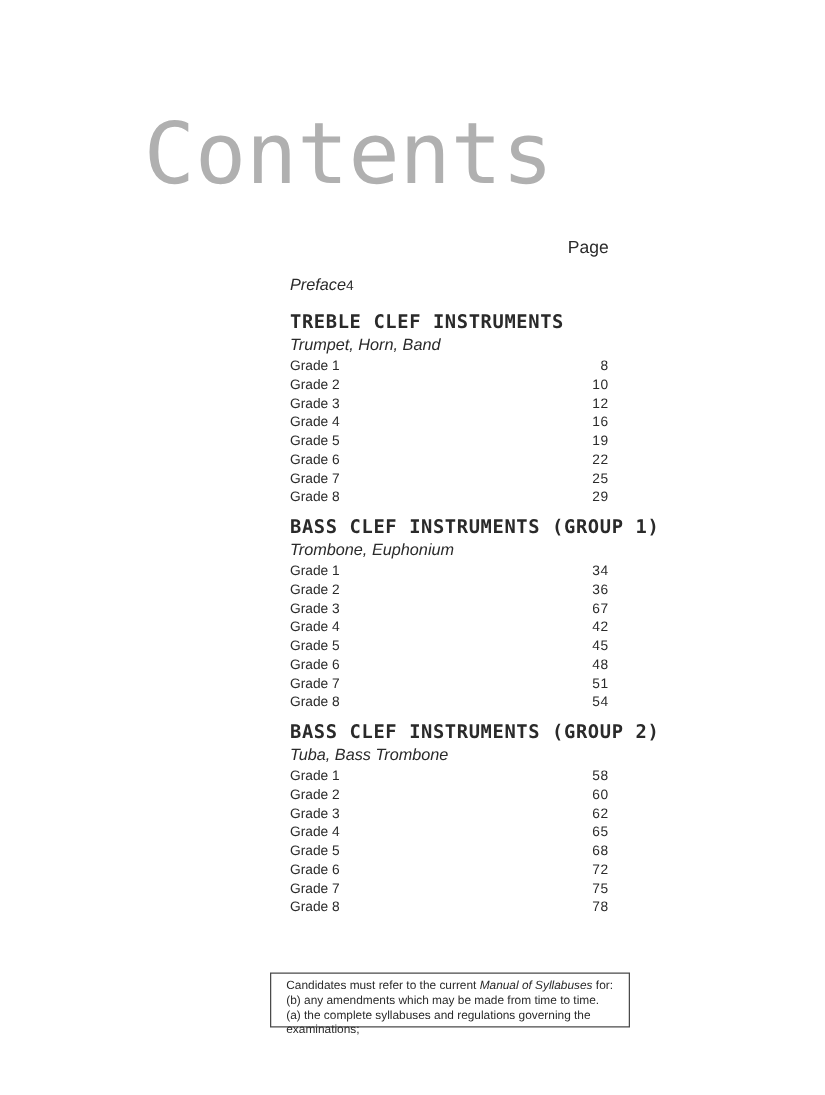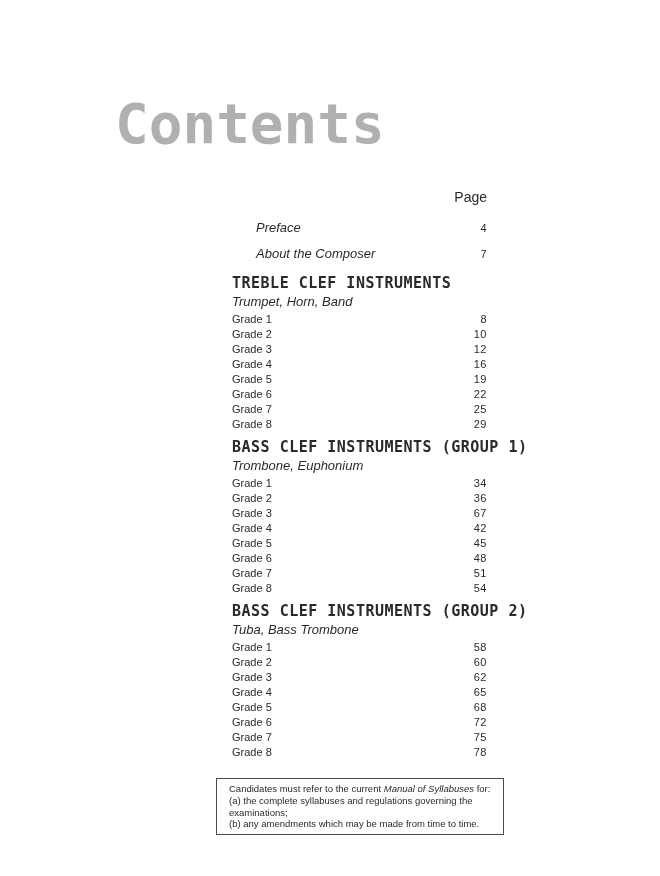--- a/index.html
+++ b/index.html
@@ -20,46 +20,44 @@
   .page {
     position: absolute;
     inset: 0;
     background: #ffffff;
   }
   .title {
     position: absolute;
     left: 115px;
     top: 84px;
     font-family: "DejaVu Sans Mono", monospace;
-    font-weight: bold;
-    font-size: 56px;
+    font-weight: normal;
+    font-size: 68px;
     line-height: 80px;
     color: var(--title_gray);
     letter-spacing: 0px;
     white-space: nowrap;
   }
   .toc {
     position: absolute;
     left: 232px;
     top: 190px;
     width: 255px;
   }
   .page-col-label {
     text-align: right;
     font-size: 14px;
     line-height: 14px;
     height: 14px;
   }
   .front-row {
     display: flex;
-    justify-content: space-between;
     align-items: baseline;
     height: 16px;
     line-height: 16px;
-    margin-left: 24px;
   }
   .front-row.first { margin-top: 16px; }
   .front-row + .front-row { margin-top: 10px; }
   .front-label {
     font-style: italic;
     font-size: 13px;
   }
   .page-num {
     font-size: 11px;
     letter-spacing: 0.5px;
@@ -87,21 +85,21 @@
     align-items: flex-end;
     height: 15px;
     line-height: 15px;
     font-size: 11px;
   }
   .notice {
     position: absolute;
     left: 216px;
     top: 778px;
     width: 288px;
-    height: 57px;
+    height: 44px;
     border: 1px solid var(--border);
     padding: 4px 8px 4px 12px;
     font-size: 9.5px;
     line-height: 11.8px;
     color: var(--text);
   }
   .notice i { font-style: italic; }
 </style>
 </head>
 <body>
@@ -111,24 +109,20 @@
   <h1 class="title">Contents</h1>
 
   <div class="toc">
 
     <div class="page-col-label">Page</div>
 
     <div class="front-row first">
       <span class="front-label">Preface</span>
       <span class="page-num">4</span>
     </div>
-    <div class="front-row">
-      <span class="front-label">About the Composer</span>
-      <span class="page-num">7</span>
-    </div>
 
     <div class="section first">
       <div class="section-heading">TREBLE CLEF INSTRUMENTS</div>
       <div class="section-subtitle">Trumpet, Horn, Band</div>
       <div class="grade-rows">
         <div class="grade-row">
             <span>Grade 1</span>
             <span class="page-num">8</span>
           </div>
         <div class="grade-row">
@@ -237,17 +231,17 @@
             <span>Grade 8</span>
             <span class="page-num">78</span>
           </div>
       </div>
     </div>
 
   </div>
 
   <div class="notice">
     <div class="notice-line"><span>Candidates must refer to the current </span><i>Manual of Syllabuses</i><span> for:</span></div>
+    <div class="notice-line">(b) any amendments which may be made from time to time.</div>
     <div class="notice-line">(a) the complete syllabuses and regulations governing the examinations;</div>
-    <div class="notice-line">(b) any amendments which may be made from time to time.</div>
   </div>
 
 </div>
 
 </body></html>

